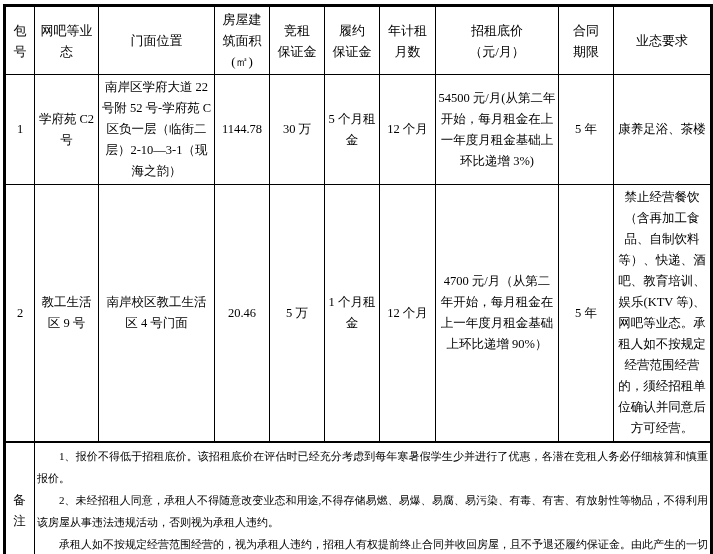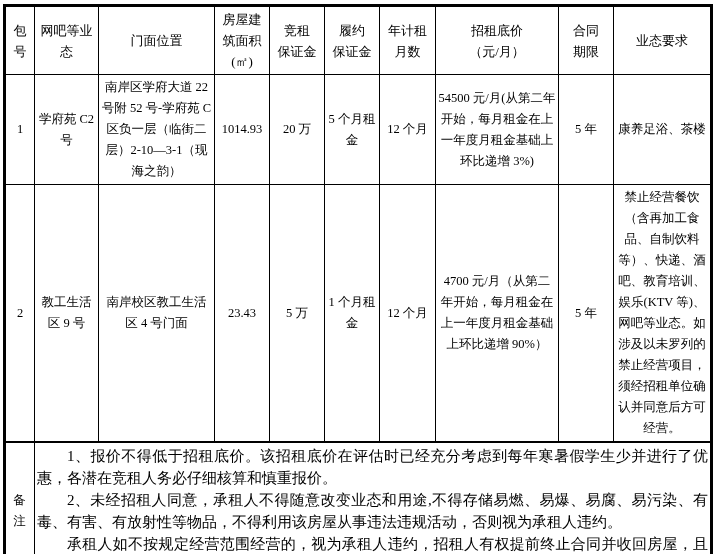--- a/index.html
+++ b/index.html
@@ -53,21 +53,21 @@
     letter-spacing: 1px;
   }
   td.remarks-content {
     text-align: left;
     vertical-align: middle;
     padding: 4px 8px 4px 6px;
   }
   td.remarks-content p {
     margin: 0;
     text-indent: 2em;
-    font-size: 15px;
+    font-size: 11px;
     line-height: 22px;
     text-align: justify;
   }
   td.cell-price {
     padding: 2px 4px;
   }
   td.cell-business {
     padding: 2px 3px;
   }
 </style>
@@ -108,39 +108,39 @@
         <th>合同
 期限</th>
         <th>业态要求</th>
       </tr>
     </thead>
     <tbody>
       <tr class="data-row-1">
         <td>1</td>
         <td>学府苑 C2 号</td>
         <td>南岸区学府大道 22 号附 52 号-学府苑 C 区负一层（临街二层）2-10—3-1（现海之韵）</td>
-        <td>1014.93</td>
-        <td>20 万</td>
+        <td>1144.78</td>
+        <td>30 万</td>
         <td>5 个月租金</td>
         <td>12 个月</td>
         <td class="cell-price">54500 元/月(从第二年开始，每月租金在上一年度月租金基础上环比递增 3%)</td>
         <td>5 年</td>
         <td class="cell-business">康养足浴、茶楼</td>
       </tr>
       <tr class="data-row-2">
         <td>2</td>
         <td>教工生活区 9 号</td>
         <td>南岸校区教工生活区 4 号门面</td>
-        <td>23.43</td>
+        <td>20.46</td>
         <td>5 万</td>
         <td>1 个月租金</td>
         <td>12 个月</td>
         <td class="cell-price">4700 元/月（从第二年开始，每月租金在上一年度月租金基础上环比递增 90%）</td>
         <td>5 年</td>
-        <td class="cell-business">禁止经营餐饮（含再加工食品、自制饮料等）、快递、酒吧、教育培训、娱乐(KTV 等)、网吧等业态。如涉及以未罗列的禁止经营项目，须经招租单位确认并同意后方可经营。</td>
+        <td class="cell-business">禁止经营餐饮（含再加工食品、自制饮料等）、快递、酒吧、教育培训、娱乐(KTV 等)、网吧等业态。承租人如不按规定经营范围经营的，须经招租单位确认并同意后方可经营。</td>
       </tr>
       <tr class="remarks-row">
         <td class="remarks-label">备
 注</td>
         <td class="remarks-content" colspan="9">
           <p>1、报价不得低于招租底价。该招租底价在评估时已经充分考虑到每年寒暑假学生少并进行了优惠，各潜在竞租人务必仔细核算和慎重报价。</p>
           <p>2、未经招租人同意，承租人不得随意改变业态和用途,不得存储易燃、易爆、易腐、易污染、有毒、有害、有放射性等物品，不得利用该房屋从事违法违规活动，否则视为承租人违约。</p>
           <p>承租人如不按规定经营范围经营的，视为承租人违约，招租人有权提前终止合同并收回房屋，且不予退还履约保证金。由此产生的一切责任和损失由承租人自行负责。</p>
         </td>
       </tr>

